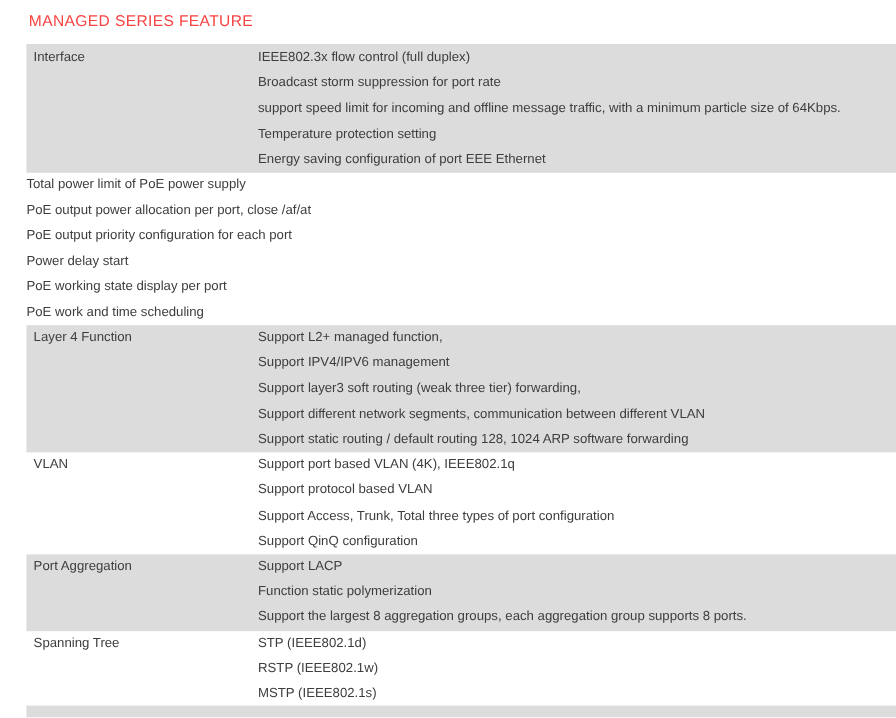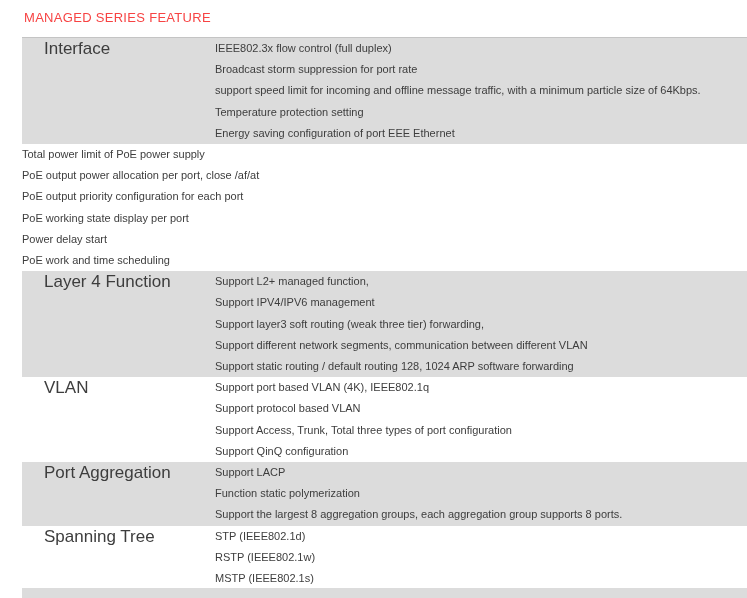--- a/index.html
+++ b/index.html
@@ -43,22 +43,22 @@
   .group {
     display: flex;
     align-items: stretch;
   }
   .group.shaded {
     background: var(--shade-color);
   }
   .cat {
     width: 193px;
     flex: 0 0 193px;
-    padding-left: 22px;
-    font-size: 17px;
+    padding-left: 6px;
+    font-size: 11px;
     line-height: 21.2px;
     color: var(--text-color);
     white-space: nowrap;
   }
   .feats {
     flex: 1 1 auto;
     min-width: 0;
   }
   .feat-row {
     font-size: 11px;
@@ -90,22 +90,22 @@
           <div class="feat-row">support speed limit for incoming and offline message traffic, with a minimum particle size of 64Kbps.</div>
           <div class="feat-row">Temperature protection setting</div>
           <div class="feat-row">Energy saving configuration of port EEE Ethernet</div>
         </div>
       </div>
       <div class="group">
         <div class="feats">
           <div class="feat-row">Total power limit of PoE power supply</div>
           <div class="feat-row">PoE output power allocation per port, close /af/at</div>
           <div class="feat-row">PoE output priority configuration for each port</div>
+          <div class="feat-row">Power delay start</div>
           <div class="feat-row">PoE working state display per port</div>
-          <div class="feat-row">Power delay start</div>
           <div class="feat-row">PoE work and time scheduling</div>
         </div>
       </div>
       <div class="group shaded">
         <div class="cat">Layer 4 Function</div>
         <div class="feats">
           <div class="feat-row">Support L2+ managed function,</div>
           <div class="feat-row">Support IPV4/IPV6 management</div>
           <div class="feat-row">Support layer3 soft routing (weak three tier) forwarding,</div>
           <div class="feat-row">Support different network segments, communication between different VLAN</div>

